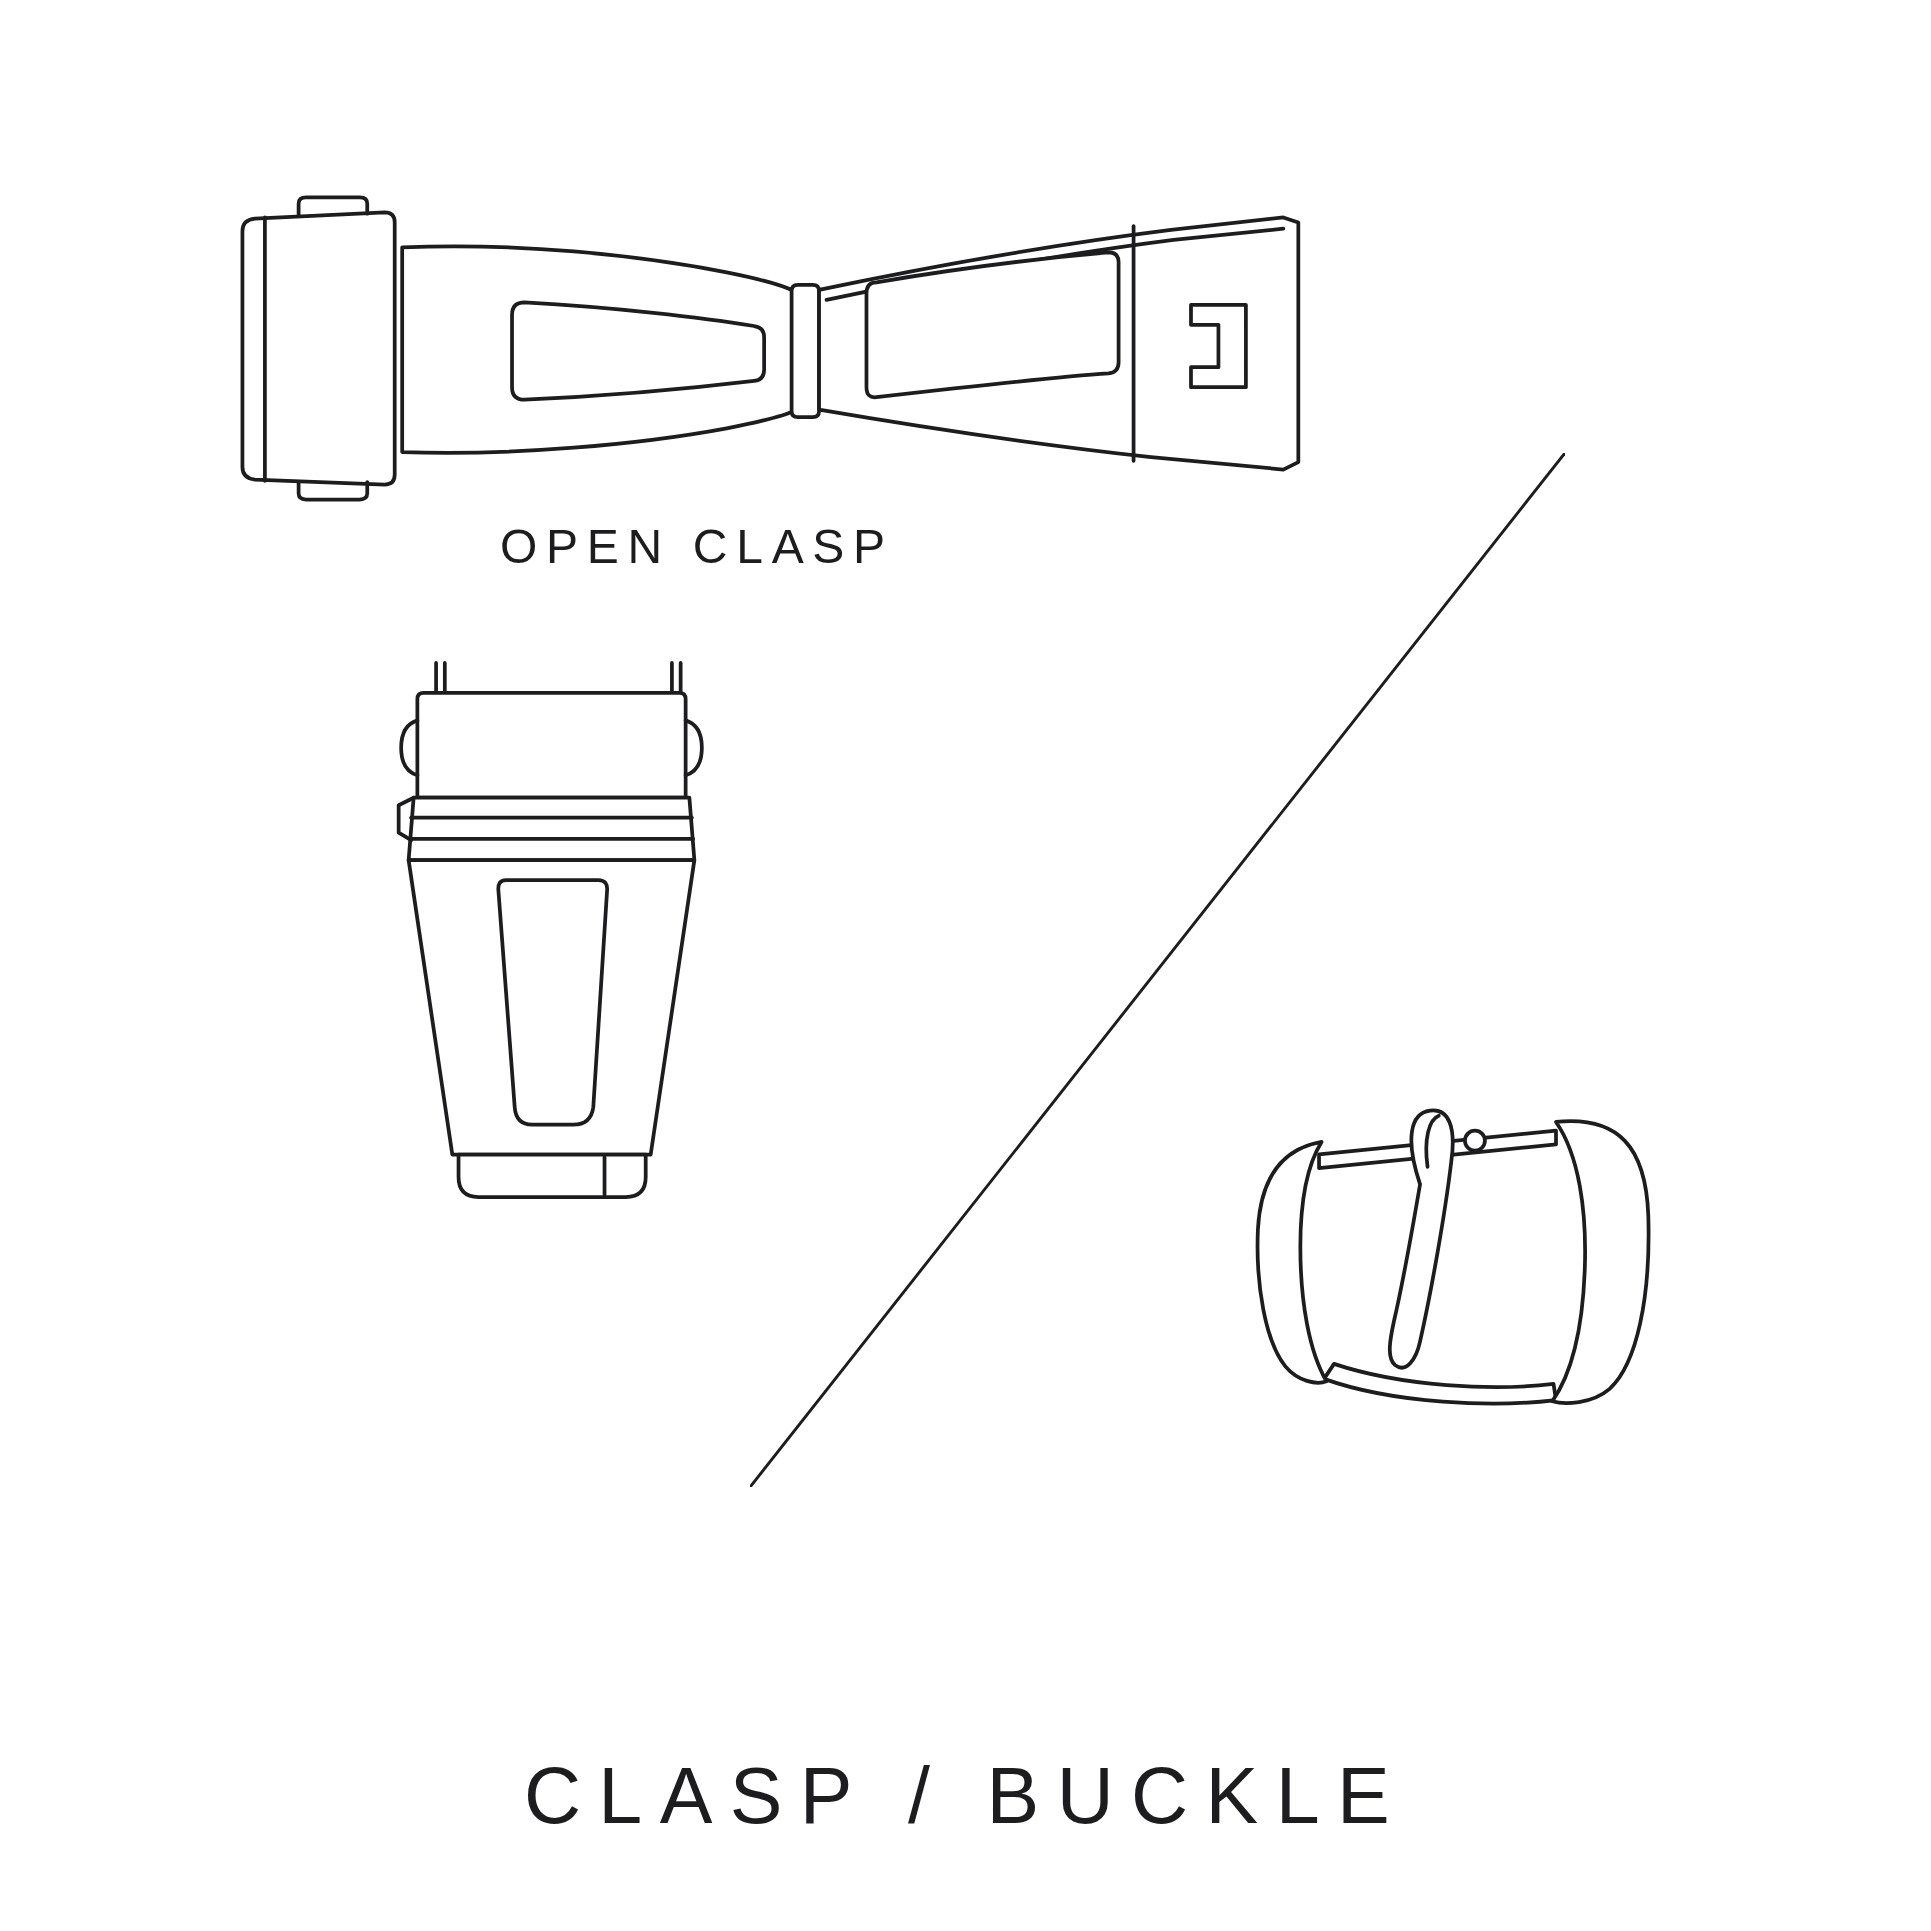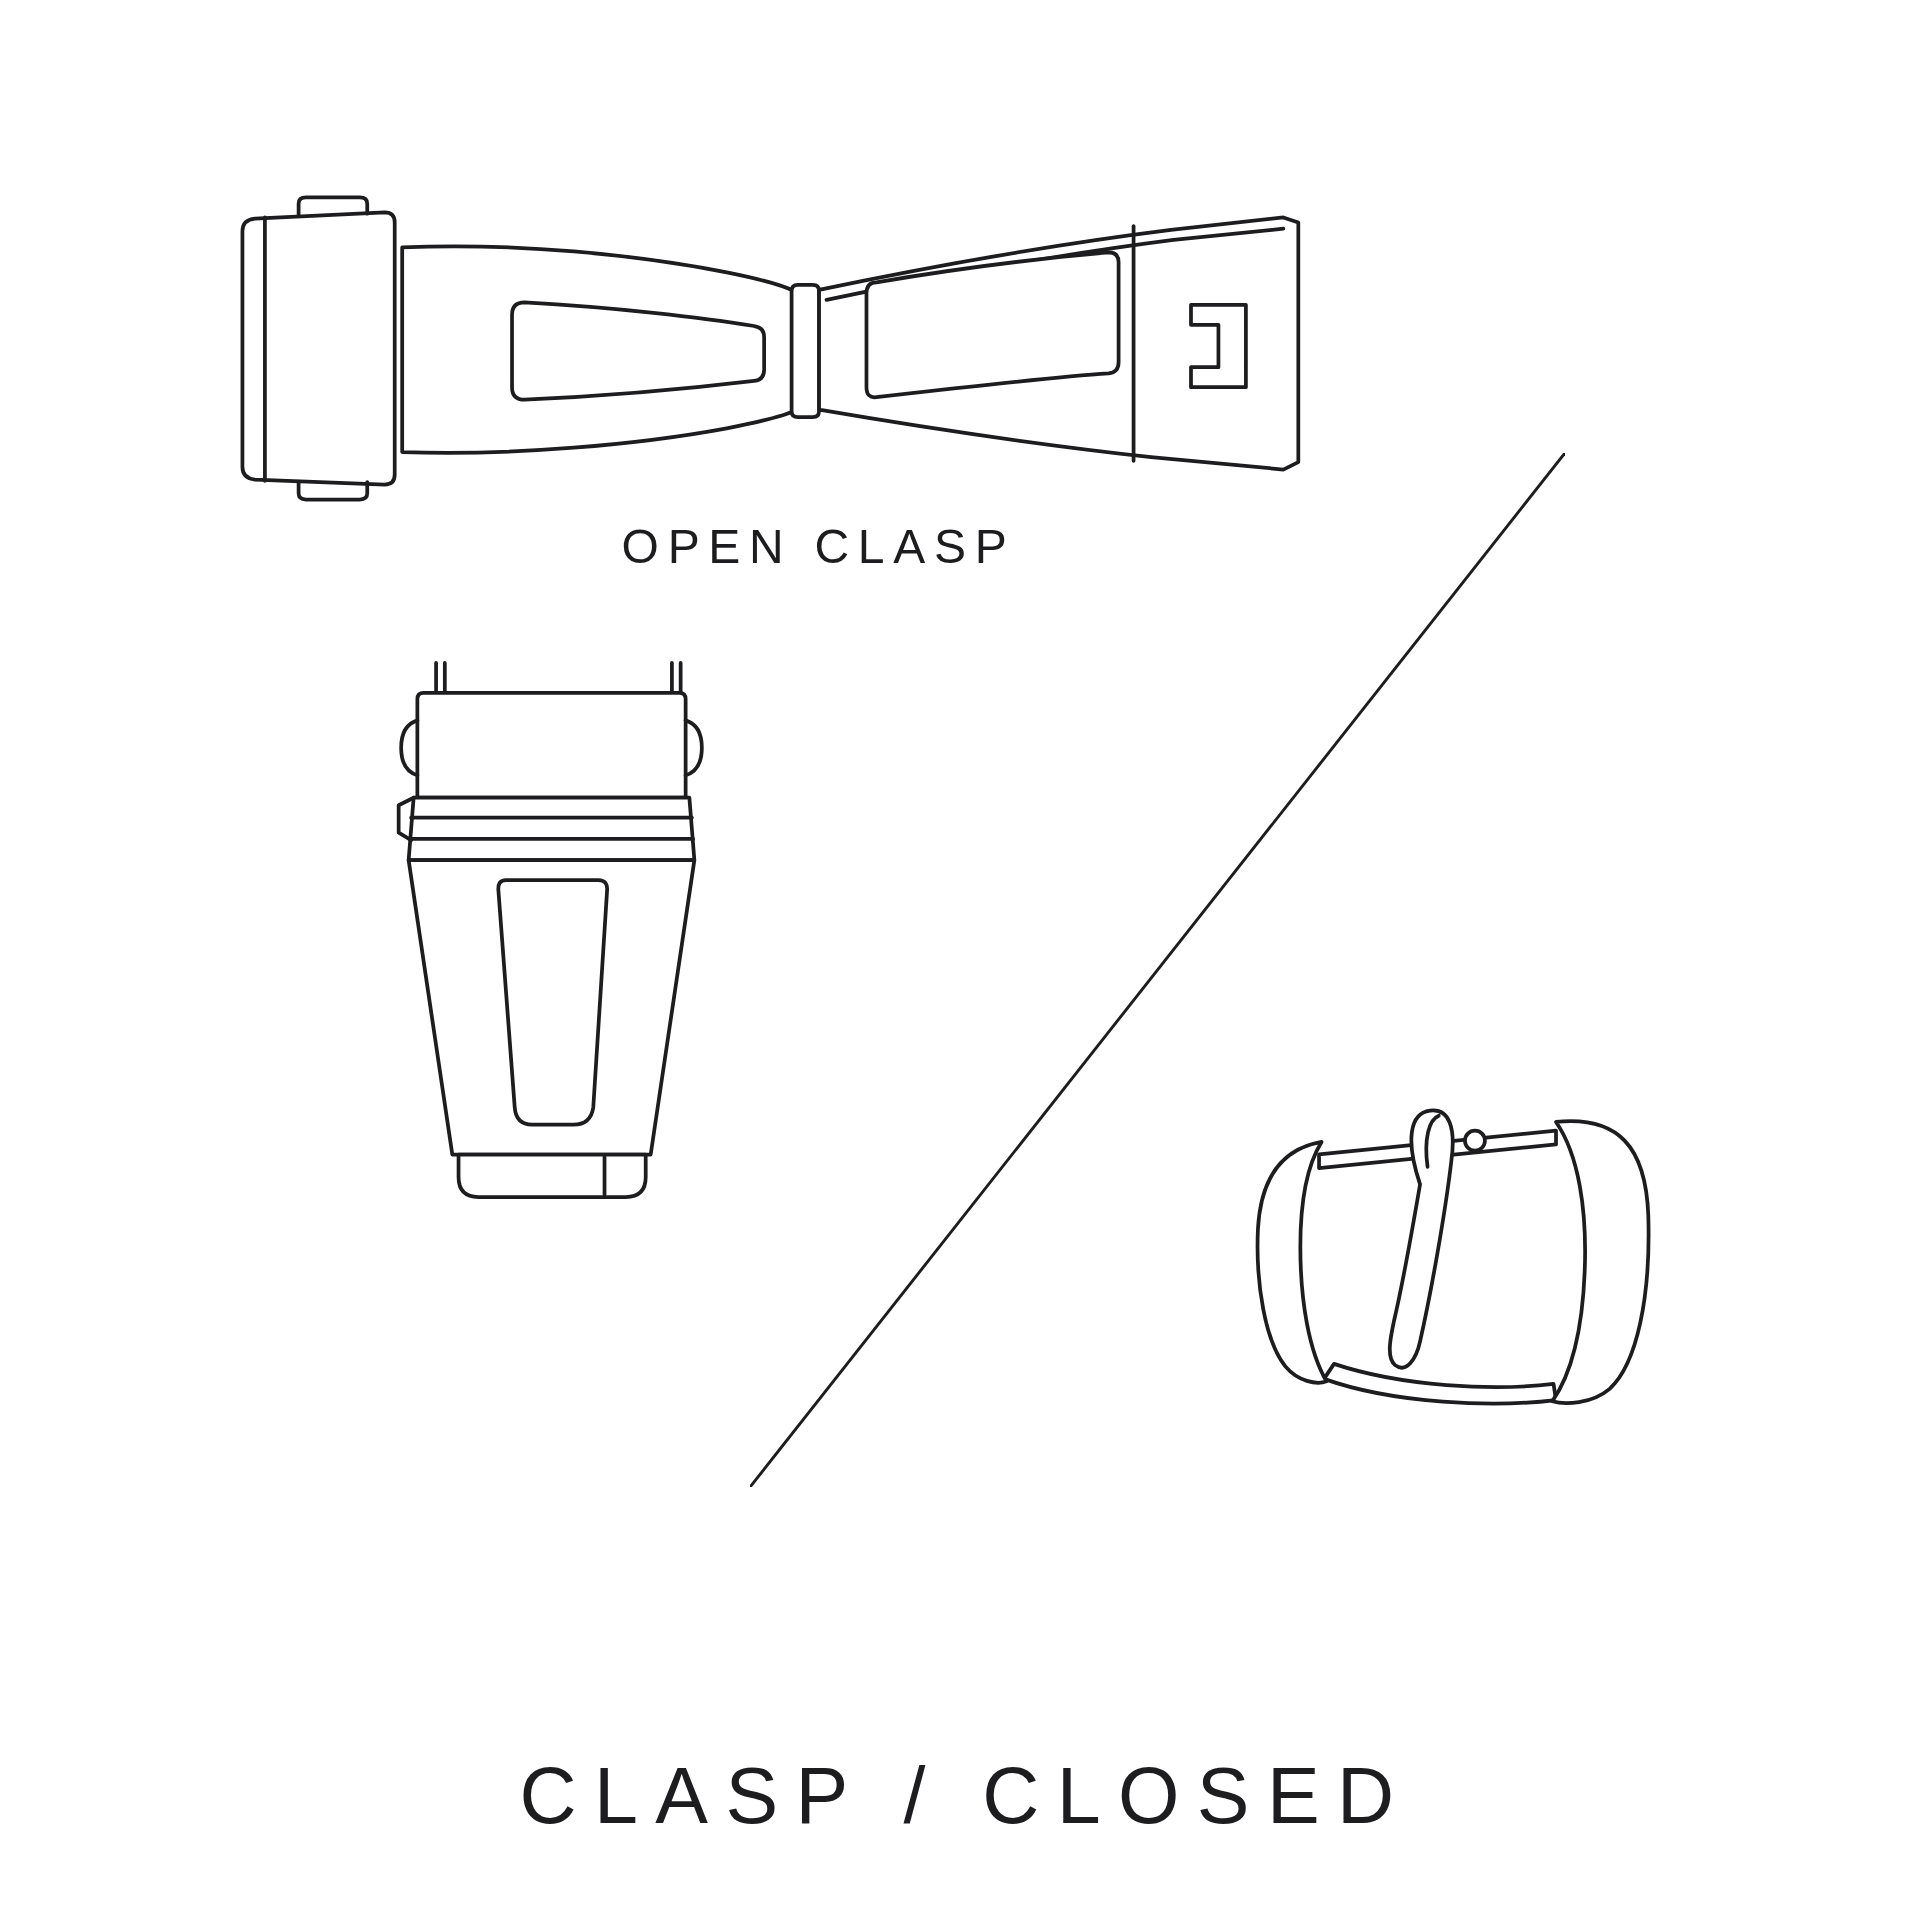--- a/index.html
+++ b/index.html
@@ -7,21 +7,21 @@
   html,body { background:#fff; }
   .canvas {
     position:relative; width:1931px; height:1931px;
     background:var(--bg); color:var(--ink);
     font-family:"Liberation Sans", sans-serif;
     overflow:hidden;
   }
   .abs { position:absolute; }
   svg { display:block; }
   .fig-label {
-    position:absolute; text-align:center;
+    position:absolute; 
     font-size:48px; letter-spacing:8.7px; font-weight:400;
     color:var(--ink); white-space:nowrap;
   }
   .diagram-title {
     position:absolute; left:0; right:0; text-align:center;
     font-size:79px; letter-spacing:17.4px; font-weight:400;
     color:var(--ink); white-space:nowrap;
   }
   .line-art { fill:#ffffff; stroke:currentColor; stroke-width:3;
     stroke-linejoin:round; stroke-linecap:round; }
@@ -94,16 +94,16 @@
       <path d="M250 20 C300 15 322 40 324 95 C326 160 315 214 293 234 C279 246 257 247 247 244 C261 224 271 190 273 140 C275 90 268 46 250 20 Z"></path>
 
       <path d="M60 46 L250 27 L250 38 L60 57 Z"></path>
       <circle cx="185" cy="35" r="8"></circle>
 
       <path d="M141 70 C129 34 133 13 149 11 C164 9 170 24 166 52 C161 94 150 156 141 196 C138 210 130 222 121 215 C114 209 117 194 120 180 C128 146 135 105 141 70 Z"></path>
       <path class="open" d="M147 56 C144 34 148 18 156 15"></path>
     </g>
   </svg>
 
-  <div class="diagram-title" style="top:1750px;">CLASP / CLOSED</div>
+  <div class="diagram-title" style="top:1750px;">CLASP / BUCKLE</div>
 
 </div>
 
 
 </body></html>

